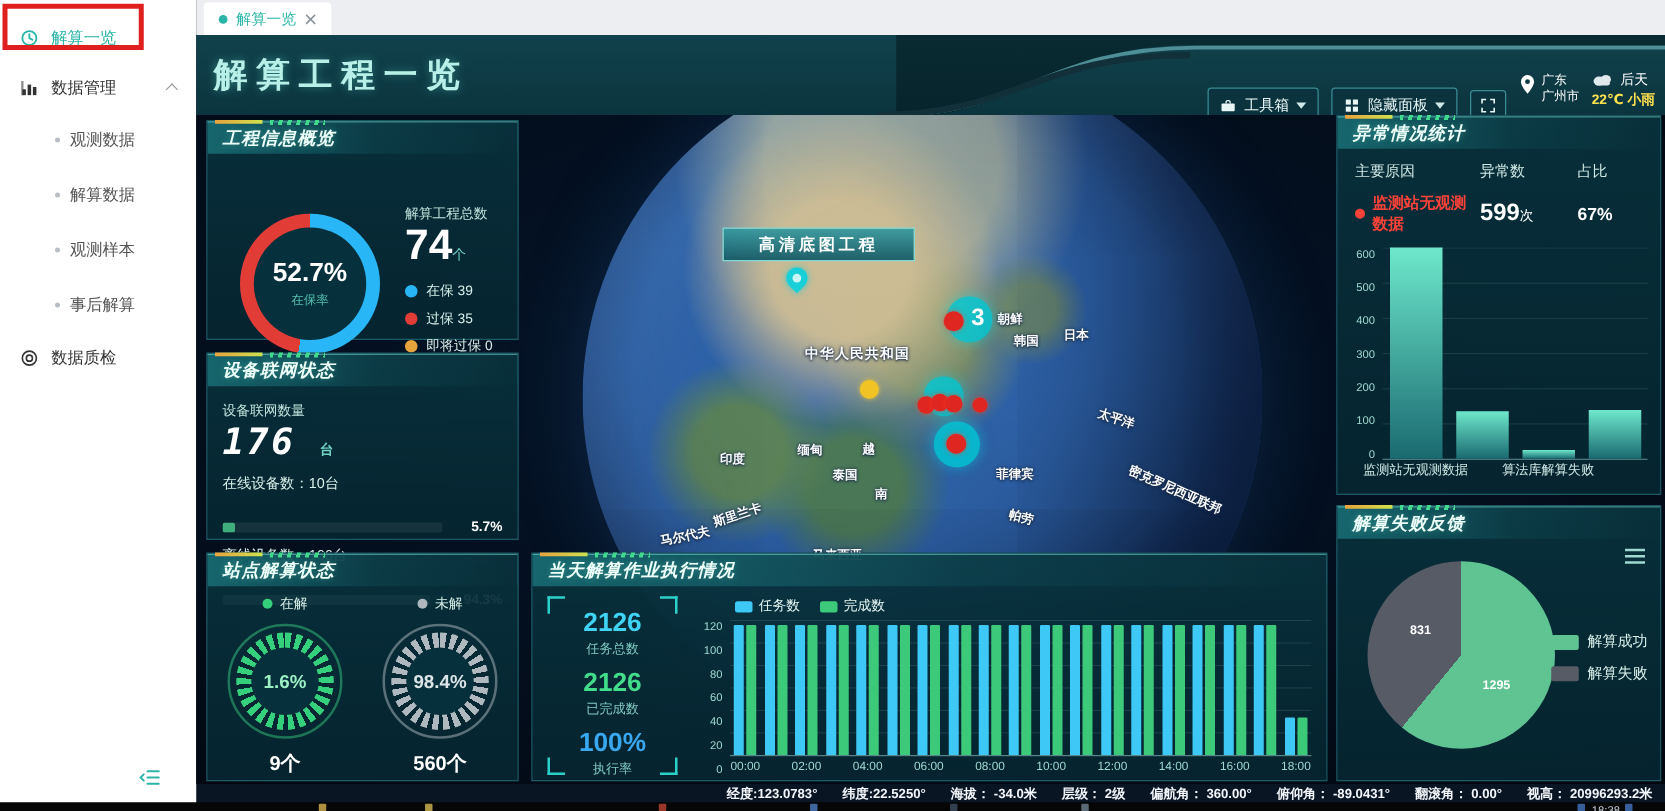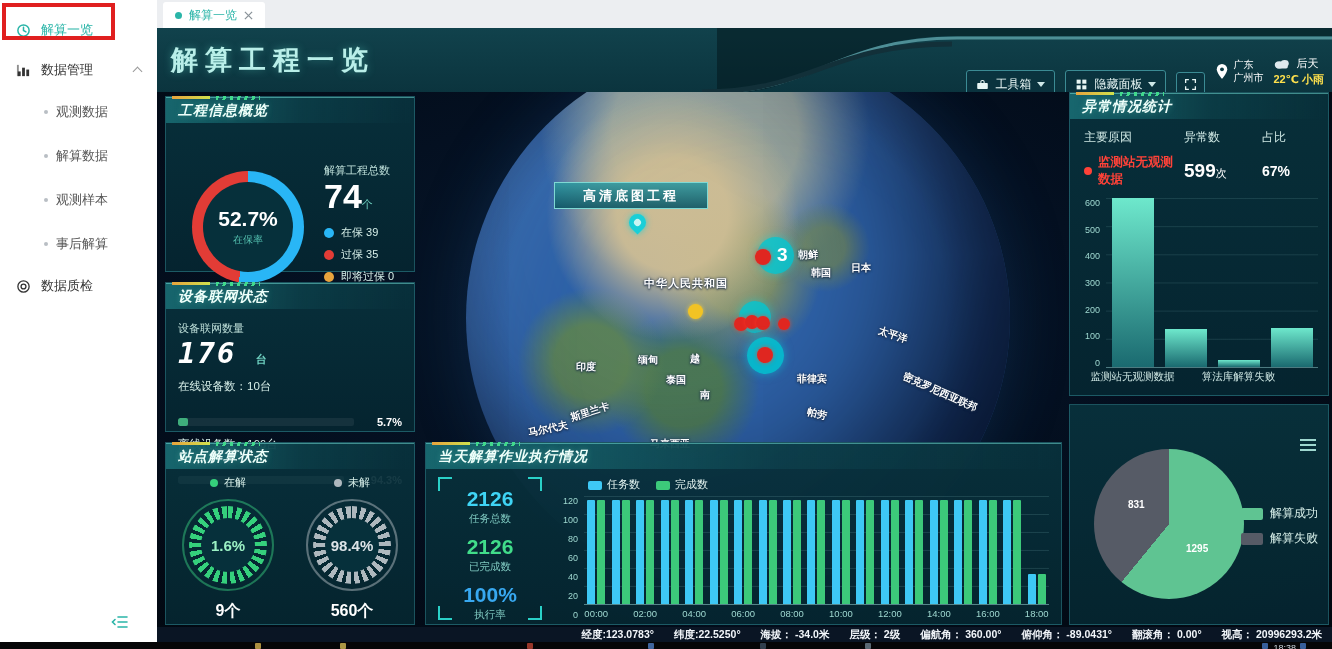--- a/index.html
+++ b/index.html
@@ -39,21 +39,21 @@
   .page-title { position:relative; margin-left:14px; font-size:27px; font-weight:bold;
     letter-spacing:7px; color:#b9efe9; text-shadow:0 0 8px rgba(110,255,230,.35); }
   .header-right { position:absolute; right:8px; top:16px; display:flex; align-items:center; gap:10px; }
   .hbtn { display:flex; align-items:center; gap:6px; background:rgba(10,50,62,.85);
     border:1px solid #3b8b94; color:#e8f6f5; font-size:12px; padding:5px 9px; border-radius:3px;
     cursor:pointer; font-family:inherit;margin-top:26px; }
   .hbtn svg { width:13px; height:13px; }
   .hbtn .caret { width:0; height:0; border-left:4px solid transparent; border-right:4px solid transparent;
     border-top:5px solid #cfe8e8; }
   .hbtn.sq { padding:5px 7px; }
-  .loc { display:flex; align-items:center; gap:4px; color:#fff; }
+  .loc { display:flex; align-items:flex-start; gap:4px; color:#fff; }
   .loc svg { width:14px; height:17px; }
   .loc-lines { font-size:10px; line-height:1.25; }
   .weather { color:#fff; font-size:11px; }
   .weather-top { display:flex; align-items:center; gap:5px; }
   .weather-top svg { width:18px; height:11px; }
   .weather-temp { color:#ffe14d; font-weight:bold; margin-top:1px; }
 
   .content { position:relative; flex:1; background:radial-gradient(ellipse at 45% 40%, #07182b 0%, #041021 45%, #01070f 100%); overflow:hidden; }
 
   
@@ -65,21 +65,21 @@
       radial-gradient(circle at 40% 63%, rgba(78,122,78,.9) 0 8%, transparent 16%),
       radial-gradient(circle at 66% 37%, rgba(110,135,95,.8) 0 4%, transparent 9%),
       radial-gradient(circle at 44% 16%, rgba(168,175,155,.85) 0 17%, transparent 30%),
       radial-gradient(circle at 48% 48%, #2e62a8 0 55%, #1d4076 78%, #102548 100%);
     box-shadow: inset -70px -60px 140px rgba(0,8,26,.8), inset 25px 25px 90px rgba(160,210,255,.14),
       0 0 60px rgba(30,90,160,.25);
   }
   .geo-label { position:absolute; transform:translate(-50%,-50%); font-size:10px; font-weight:bold;
     color:#fff; text-shadow:0 0 3px #1a2c48,0 1px 2px #1a2c48; white-space:nowrap; }
   .geo-label.big { font-size:11px; letter-spacing:1px; }
-  .map-tip { position:absolute; left:88px; top:136px; width:154px; height:27px; z-index:3;
+  .map-tip { position:absolute; left:112px; top:136px; width:154px; height:27px; z-index:3;
     background:linear-gradient(180deg, rgba(47,152,160,.9), rgba(17,88,102,.92));
     border:1px solid #7fd9d4; color:#fff; font-size:13px; font-weight:bold; letter-spacing:3px;
     display:flex; align-items:center; justify-content:center; }
   .map-pin { position:absolute; left:163px; top:168px; width:17px; height:17px; z-index:3;
     background:#19cfd8; border-radius:50% 50% 50% 0; transform:rotate(-45deg);
     box-shadow:0 0 6px rgba(25,207,216,.8); }
   .map-pin::after { content:""; position:absolute; left:5px; top:5px; width:7px; height:7px;
     border-radius:50%; background:#c9f6f4; }
   .cluster { position:absolute; border-radius:50%; background:rgba(0,200,212,.82);
     box-shadow:0 0 10px rgba(0,220,230,.5); }
@@ -643,20 +643,23 @@
               </div>
           </div>
         </div>
         <div class="anom-xlabels" id="anomaly-xlabels">
             <div class="axtick" style="left: 12.5%;">监测站无观测数据</div>
             <div class="axtick" style="left: 62.5%;">算法库解算失败</div>
           </div>
       </div>
 
       <div class="panel" style="left:912px;top:312px;width:260px;height:221px;">
+        <div class="panel-header">
+          <span class="panel-title">解算失败反馈</span>
+        </div>
         <div class="menu-icon">
             <i></i>
             <i></i>
             <i></i>
           </div>
         <div class="pie-wrap">
           <div class="pie" id="pie" style="background: conic-gradient(rgb(95, 196, 146) 0deg, rgb(95, 196, 146) 219.285deg, rgb(86, 91, 102) 219.285deg, rgb(86, 91, 102) 360deg);"></div>
           <div class="pie-label" style="left:34px;top:50px;">831</div>
           <div class="pie-label" style="left:92px;top:94px;">1295</div>
         </div>

